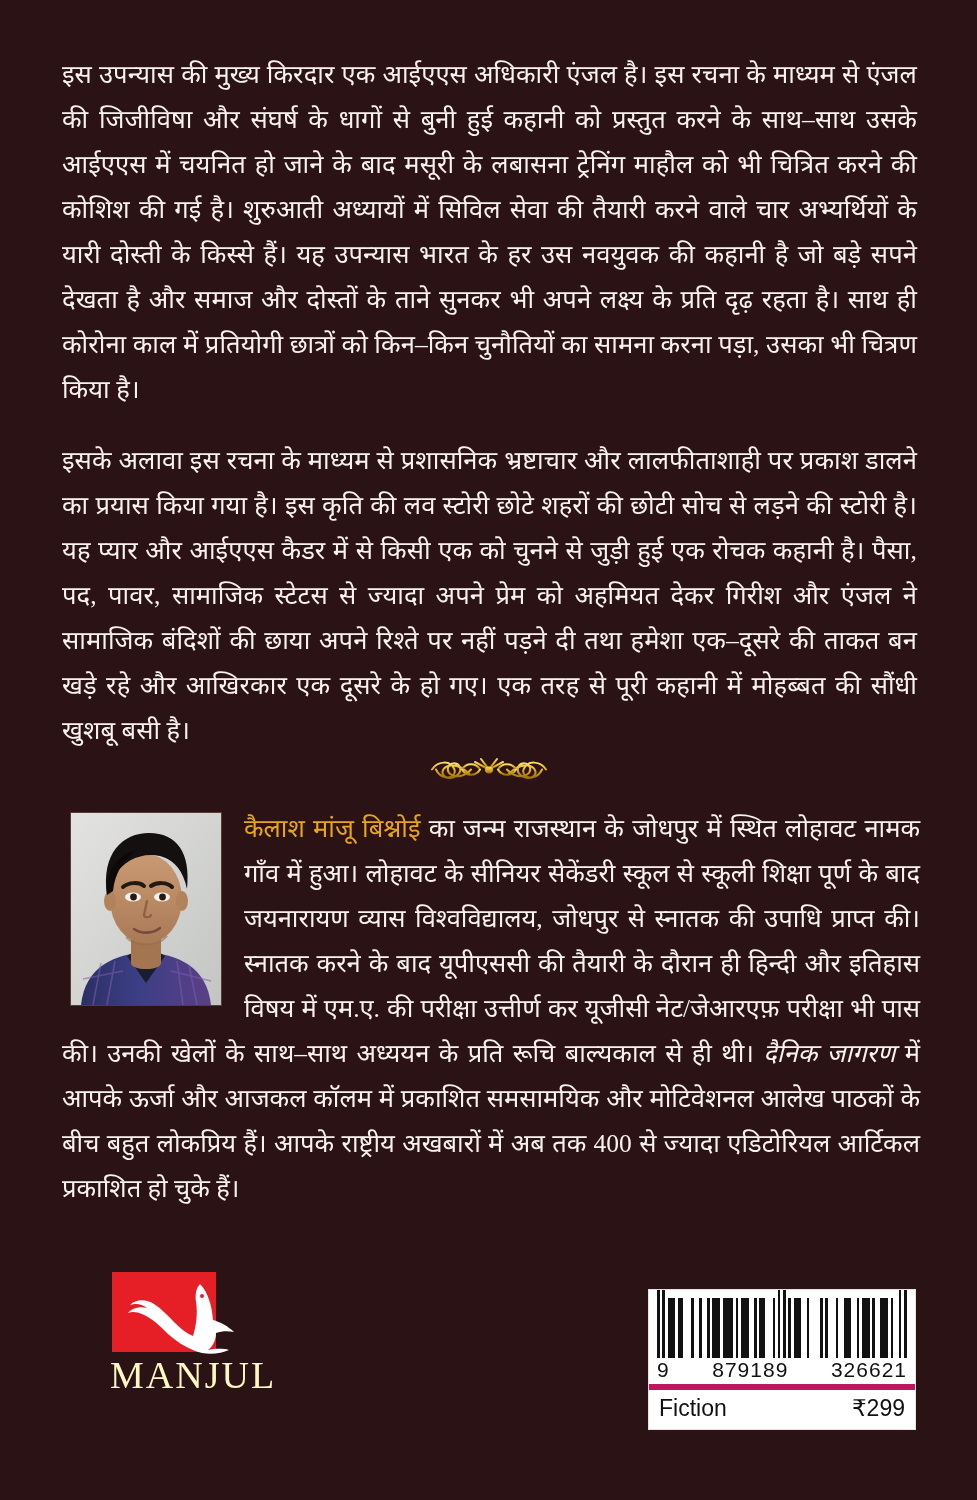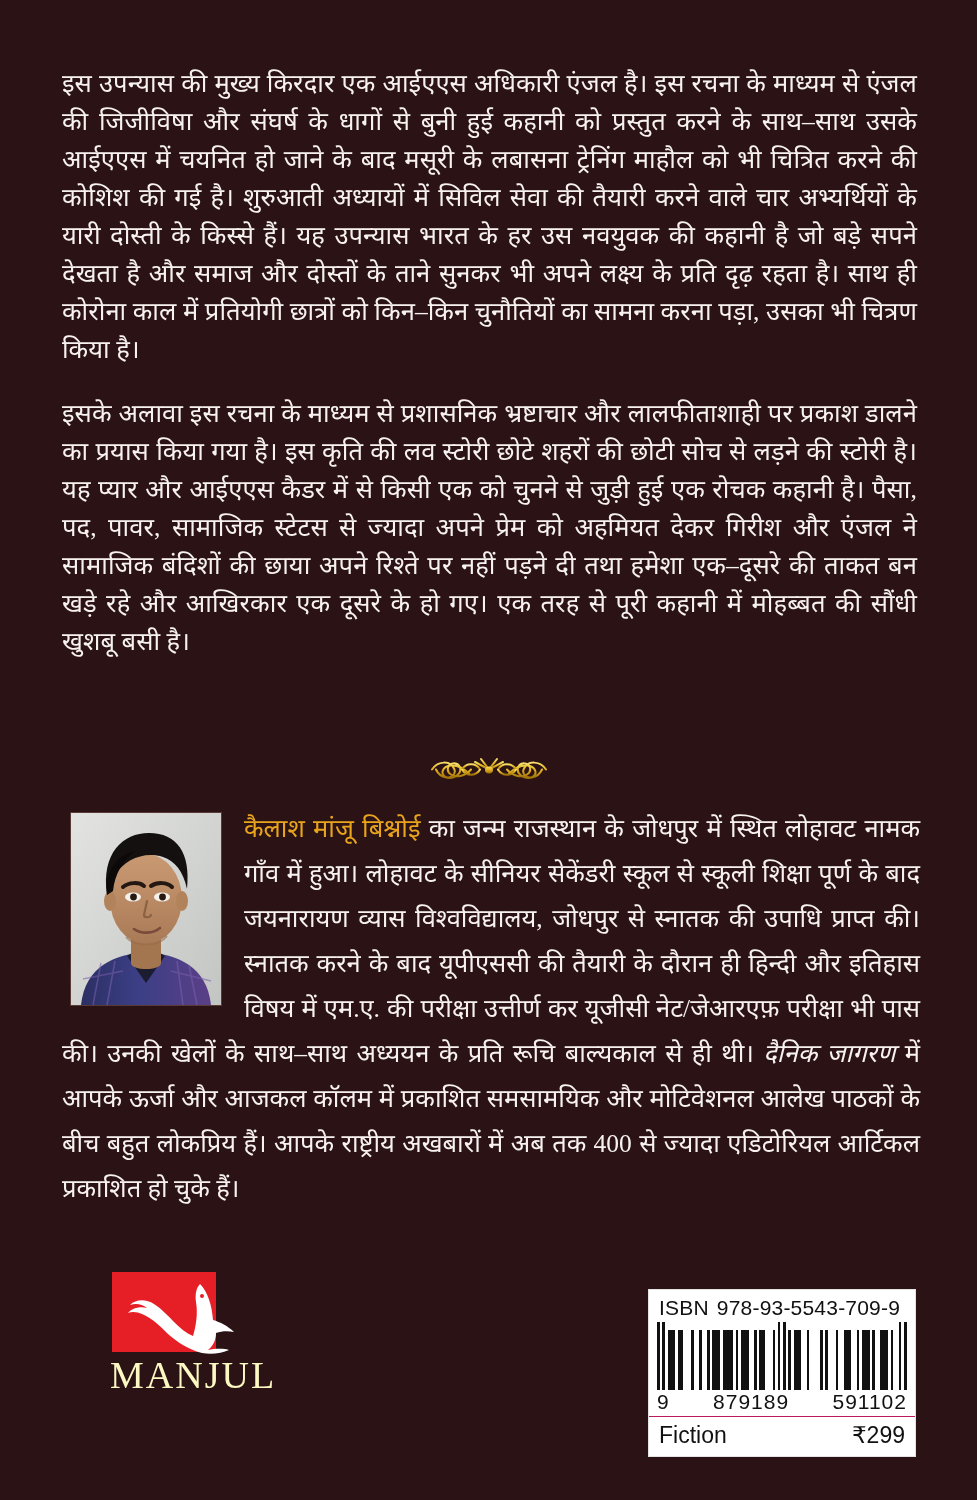--- a/index.html
+++ b/index.html
@@ -20,24 +20,24 @@
   
   .synopsis {
     position: absolute;
     left: 62px;
     top: 52px;
     width: 855px;
   }
   .para {
     color: #f7f2ef;
     font-size: 25.5px;
-    line-height: 38px;
+    line-height: 45px;
     text-align: justify;
     text-justify: inter-word;
-    margin: 13px 0 26px 0;
+    margin: 0 0 26px 0;
     letter-spacing: 0.1px;
   }
   .para:last-child { margin-bottom: 0; }
 
   
   .divider-wrap {
     position: absolute;
     left: 0;
     top: 752px;
     width: 977px;
@@ -148,21 +148,21 @@
   .human {
     display: flex;
     justify-content: space-between;
     padding: 0 8px 2px 8px;
     color: #111;
     font-size: 21px;
     letter-spacing: 1px;
   }
   .human span { display: inline-block; }
   .barcode-foot {
-    border-top: 1px solid #be185d;
+    border-top: 6px solid #be185d;
     display: flex;
     justify-content: space-between;
     align-items: center;
     padding: 5px 10px 7px 10px;
     color: #111;
     font-size: 23px;
   }
 </style>
 </head>
 <body>
@@ -282,23 +282,20 @@
                  C16 30 24 28 31 30 C26 26 20 25 14 27 C20 21 30 21 38 26
                  C46 31 52 38 58 44 C64 50 70 55 77 58 C80 48 82 36 80 24
                  C79 17 80 10 84 6 Z" fill="#ffffff"></path>
         <ellipse cx="86" cy="18" rx="2" ry="2" fill="#e61f26"></ellipse>
       </svg>
     </div>
     <div class="logo-word">MANJUL</div>
   </div>
 
   <div class="barcode-box">
-    <div class="isbn-line">
-      <span class="isbn-label">ISBN</span><span>978-93-5543-709-9</span>
-    </div>
     <div class="bars" id="bars">
         <div class="b" style="width: 1.05263%; height: 100%;"></div>
         <div style="width: 1.05263%; background: transparent; height: 100%;"></div>
         <div class="b" style="width: 1.05263%; height: 100%;"></div>
         <div style="width: 1.05263%; background: transparent; height: 88%;"></div>
         <div class="b" style="width: 3.15789%; height: 88%;"></div>
         <div style="width: 1.05263%; background: transparent; height: 88%;"></div>
         <div class="b" style="width: 2.10526%; height: 88%;"></div>
         <div style="width: 3.15789%; background: transparent; height: 88%;"></div>
         <div class="b" style="width: 1.05263%; height: 88%;"></div>
@@ -349,21 +346,21 @@
         <div style="width: 1.05263%; background: transparent; height: 88%;"></div>
         <div class="b" style="width: 1.05263%; height: 88%;"></div>
         <div style="width: 2.10526%; background: transparent; height: 88%;"></div>
         <div class="b" style="width: 1.05263%; height: 100%;"></div>
         <div style="width: 1.05263%; background: transparent; height: 100%;"></div>
         <div class="b" style="width: 1.05263%; height: 100%;"></div>
       </div>
     <div class="human">
       <span>9</span>
       <span>879189</span>
-      <span>591102</span>
+      <span>326621</span>
     </div>
     <div class="barcode-foot">
       <span>Fiction</span>
       <span>₹299</span>
     </div>
   </div>
 
 </div>
 
 </body></html>

